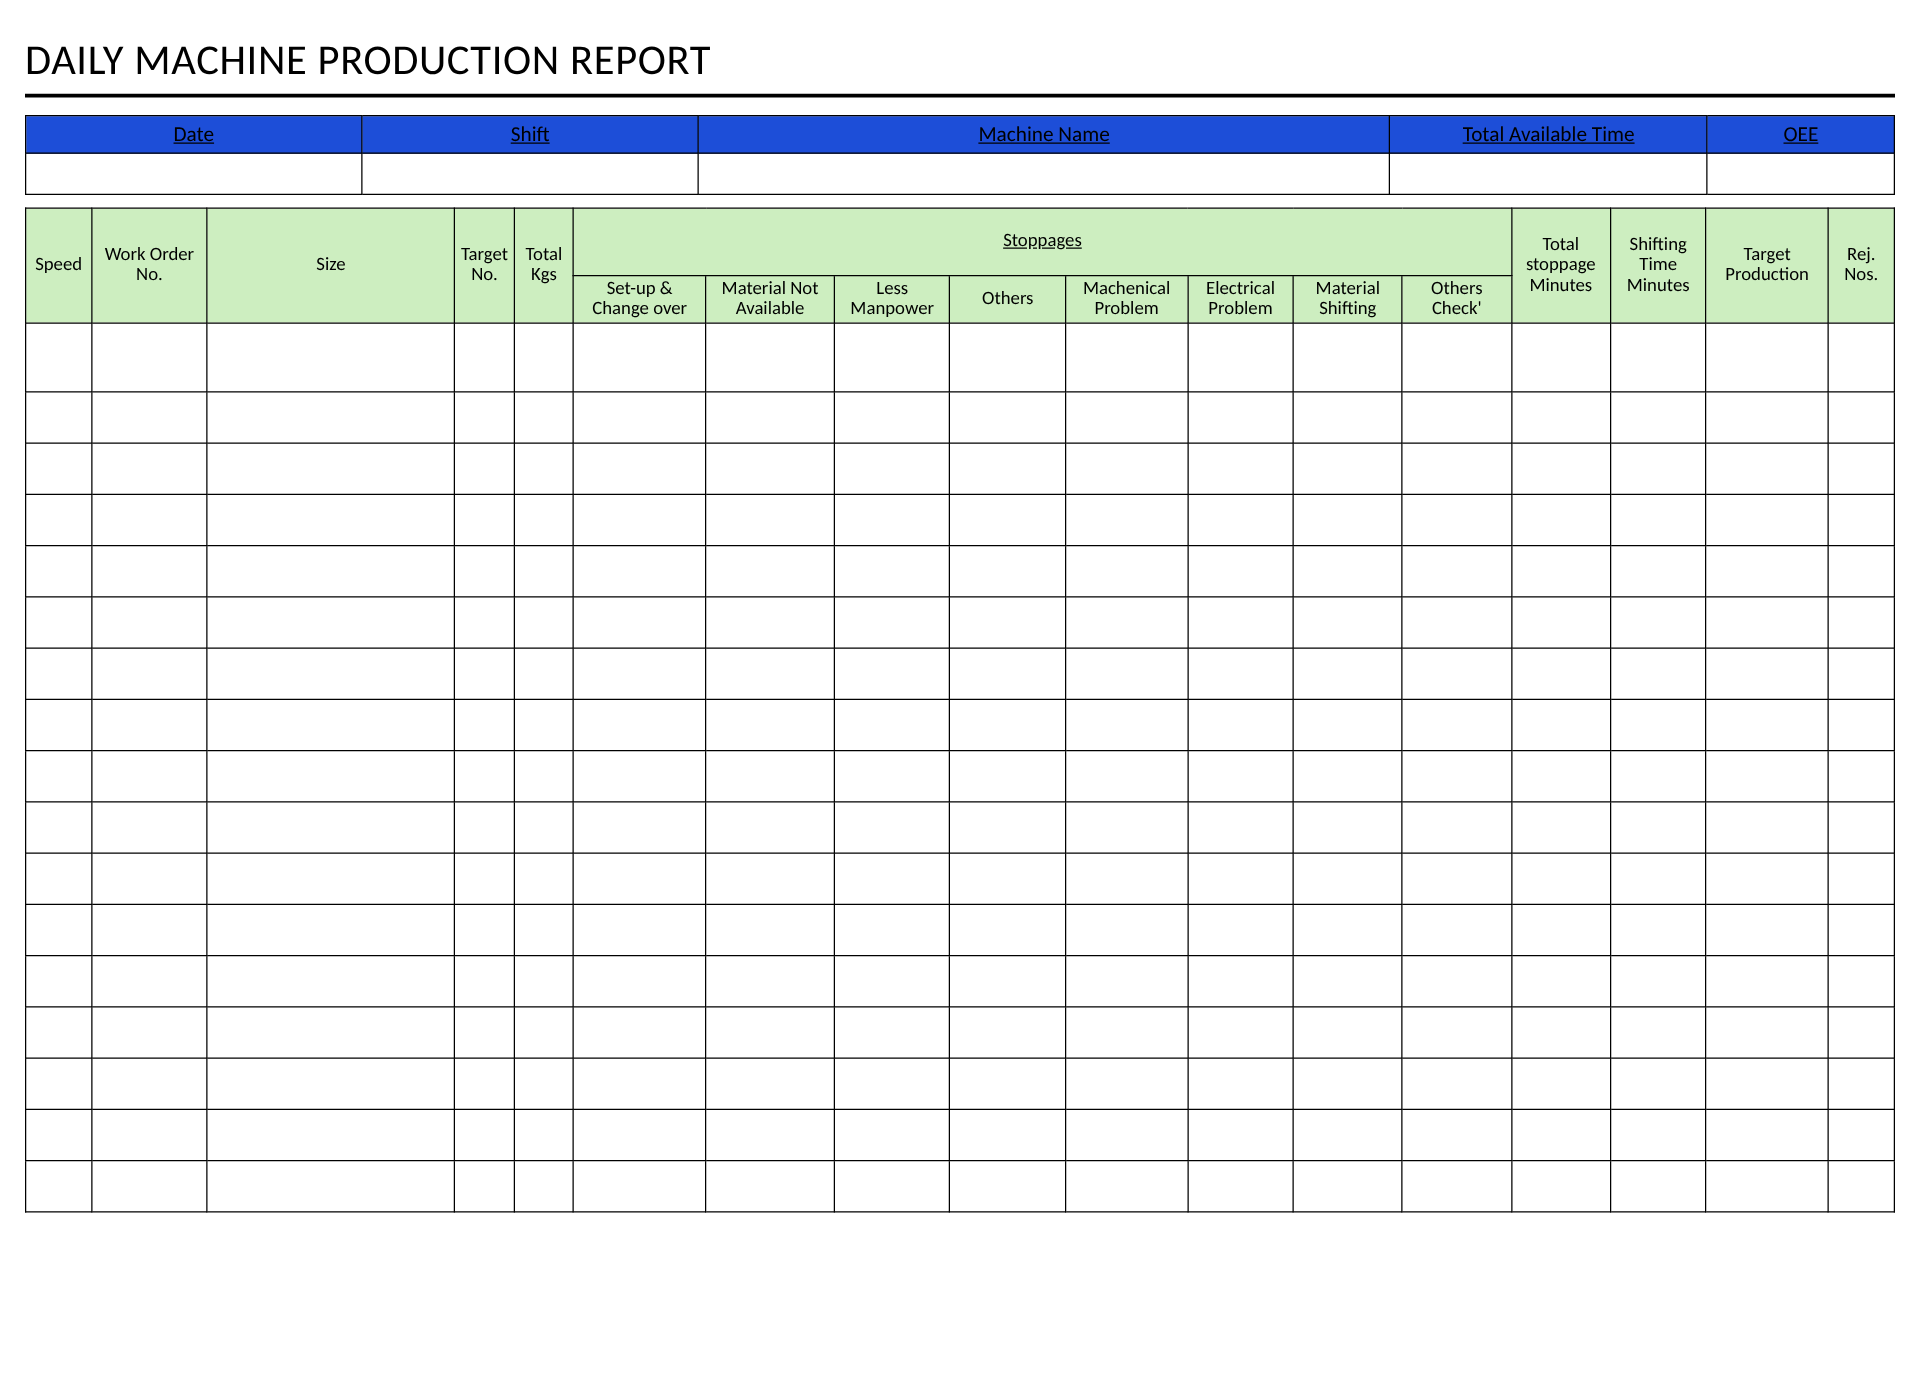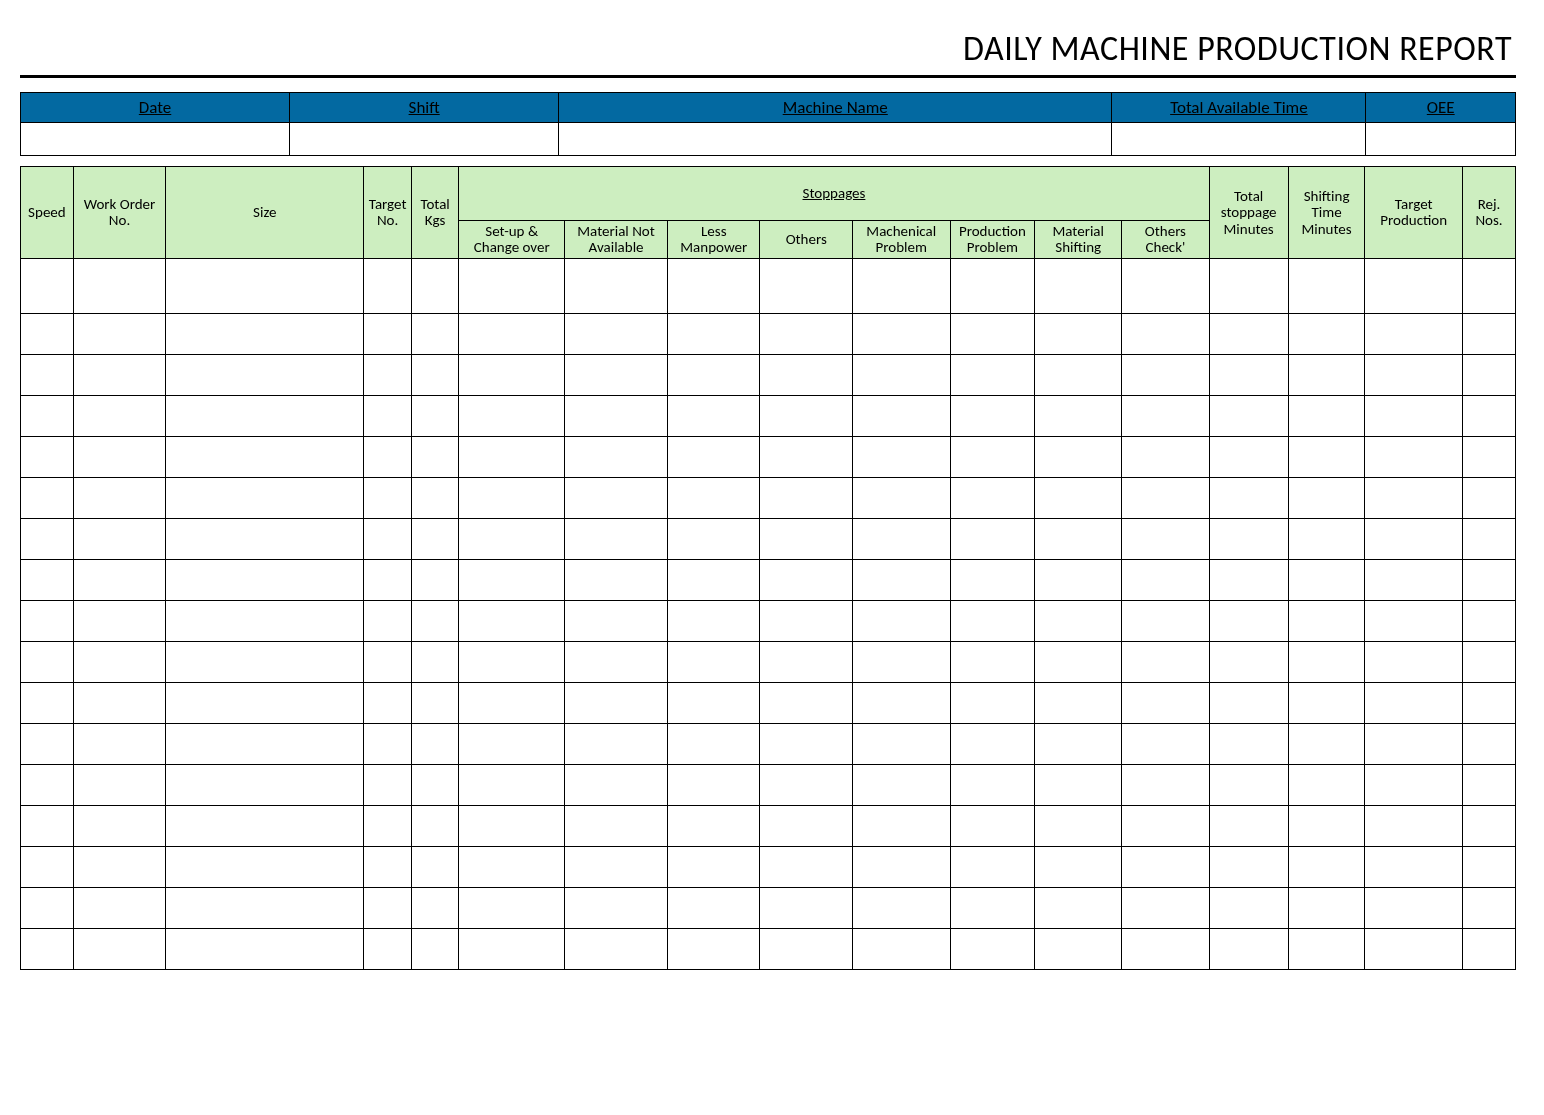--- a/index.html
+++ b/index.html
@@ -10,21 +10,20 @@
     color: #000;
   }
   .page {
     width: 1544px;
     height: 1115px;
     box-sizing: border-box;
     padding: 20px 28px 20px 20px;
     position: relative;
   }
   .title {
-    text-align: right;
     font-size: 34px;
     letter-spacing: .5px;
     padding: 8px 4px 6px 0;
     border-bottom: 3px solid #000;
     margin-bottom: 14px;
   }
 
   
   .top-table {
     width: 100%;
@@ -35,21 +34,21 @@
     font-weight: normal;
     font-size: 17px;
     text-decoration: underline;
     border: 1px solid #000;
     padding: 4px 0;
   }
   .top-table td.input {
     border: 1px solid #000;
     height: 30px;
   }
-  .yellow { background: #0369a1; }
+  .yellow { background: #1d4ed8; }
 
   
   .main {
     width: 100%;
     border-collapse: collapse;
     table-layout: fixed;
     margin-top: 10px;
   }
   .main th, .main td {
     border: 1px solid #000;
@@ -157,21 +156,21 @@
         <th rowspan="2">Shifting Time Minutes</th>
         <th rowspan="2">Target Production</th>
         <th rowspan="2">Rej. Nos.</th>
       </tr>
       <tr>
         <th>Set-up &amp; Change over</th>
         <th>Material Not Available</th>
         <th>Less Manpower</th>
         <th>Others</th>
         <th>Machenical Problem</th>
-        <th>Production Problem</th>
+        <th>Electrical Problem</th>
         <th>Material Shifting</th>
         <th>Others Check'</th>
       </tr>
     </thead>
     <tbody id="grid-body">
         <tr>
           <td></td>
           <td></td>
           <td></td>
           <td></td>

